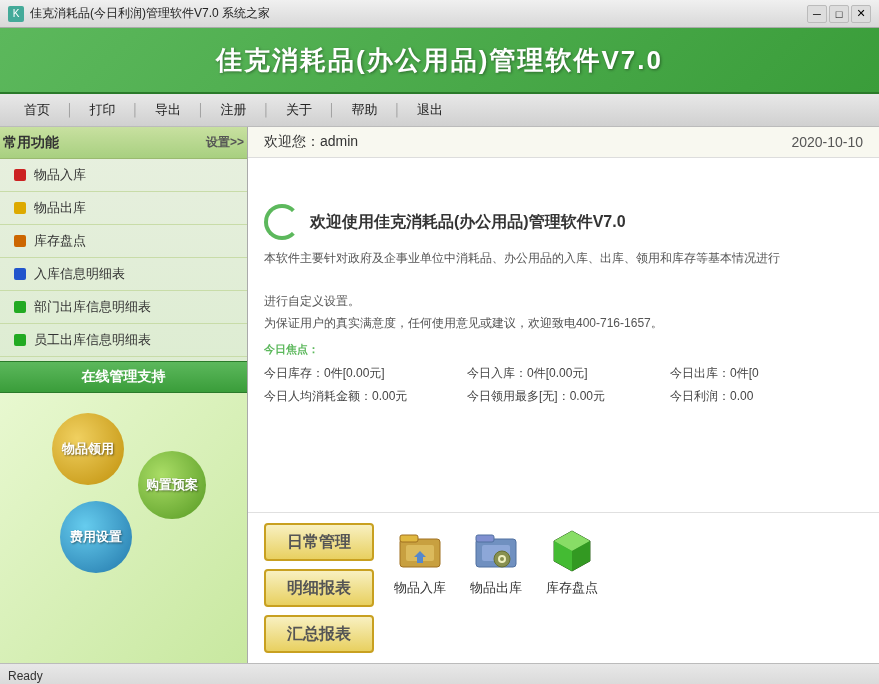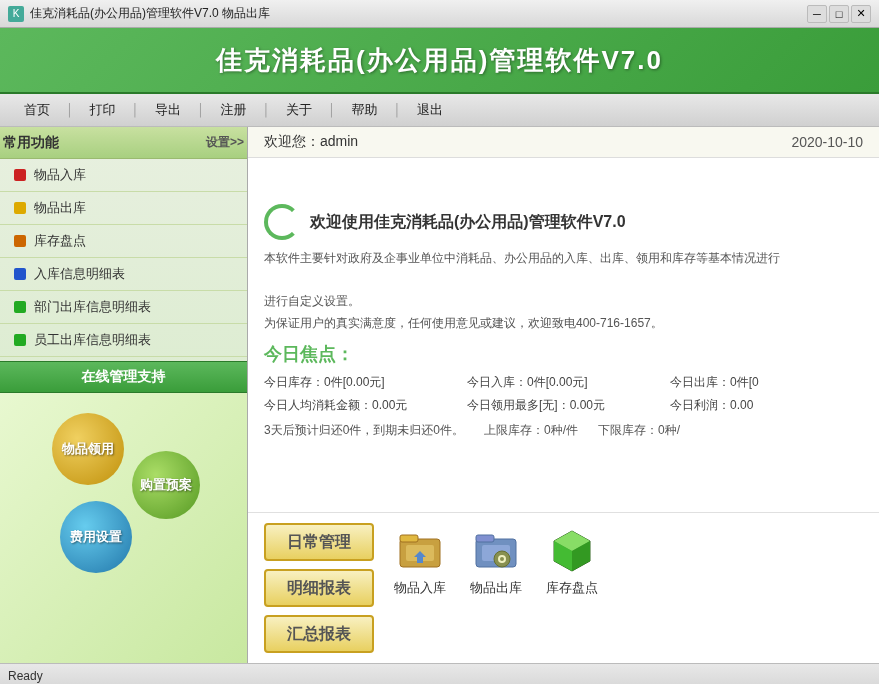--- a/index.html
+++ b/index.html
@@ -209,21 +209,21 @@
       font-weight: bold;
       color: #333;
     }
     .welcome-desc {
       font-size: 12px;
       color: #555;
       line-height: 1.8;
       margin-bottom: 6px;
     }
     .today-focus {
-      font-size: 18px;
+      font-size: 11px;
       font-weight: bold;
       color: #5cb85c;
       margin: 8px 0 6px 0;
     }
     .stats-grid {
       display: grid;
       grid-template-columns: 1fr 1fr 1fr;
       gap: 2px 10px;
       font-size: 12px;
       color: #444;
@@ -300,21 +300,21 @@
       padding: 0 8px;
       font-size: 12px;
       color: #333;
     }
   </style>
 </head>
 <body>
 
 <div id="titlebar">
   <div class="icon">K</div>
-  <span class="title-text">佳克消耗品(办公用品)管理软件V7.0  物品出库</span>
+  <span class="title-text">佳克消耗品(今日利润)管理软件V7.0  系统之家</span>
   <span class="win-btn">─</span>
   <span class="win-btn">□</span>
   <span class="win-btn close">✕</span>
 </div>
 
 <div id="header-banner">
   <span class="banner-title">佳克消耗品(办公用品)管理软件V7.0</span>
 </div>
 
 <div id="menubar">
@@ -370,21 +370,21 @@
       <span>在线管理支持</span>
     </div>
 
     <div class="bubbles-area">
 
       <div class="bubble" style="left:52px; top:20px; width:72px; height:72px;
                   background: radial-gradient(circle at 35% 35%, #f0d060, #c0900a);">
         <span>物品领用</span>
       </div>
 
-      <div class="bubble" style="left:132px; top:58px; width:68px; height:68px;
+      <div class="bubble" style="left:138px; top:58px; width:68px; height:68px;
                   background: radial-gradient(circle at 35% 35%, #aadd66, #559922); align-items: center;">
         <span>购置预案</span>
       </div>
 
       <div class="bubble" style="left:60px; top:108px; width:72px; height:72px;
                   background: radial-gradient(circle at 35% 35%, #66ccee, #2277aa);">
         <span>费用设置</span>
       </div>
     </div>
   </div>
@@ -410,27 +410,20 @@
 
       <div class="today-focus">今日焦点：</div>
 
       <div class="stats-grid">
         <span class="stat-item">今日库存：0件[0.00元]</span>
         <span class="stat-item">今日入库：0件[0.00元]</span>
         <span class="stat-item">今日出库：0件[0</span>
         <span class="stat-item">今日人均消耗金额：0.00元</span>
         <span class="stat-item">今日领用最多[无]：0.00元</span>
         <span class="stat-item">今日利润：0.00</span>
-      </div>
-      <div class="bottom-note">
-        <span>3天后预计归还0件，到期未归还0件。</span>
-        &nbsp;&nbsp;&nbsp;&nbsp;
-        <span>上限库存：0种/件</span>
-        &nbsp;&nbsp;&nbsp;&nbsp;
-        <span>下限库存：0种/</span>
       </div>
     </div>
 
     <div class="actions-area">
       <div class="left-buttons">
         <button class="action-btn">日常管理</button>
         <button class="action-btn">明细报表</button>
         <button class="action-btn">汇总报表</button>
       </div>
 

